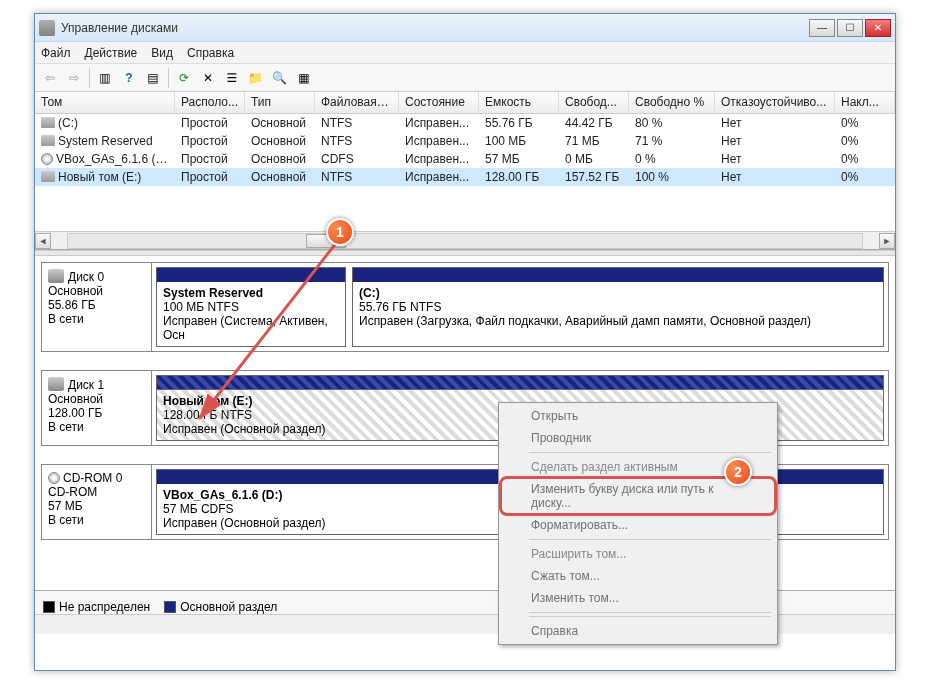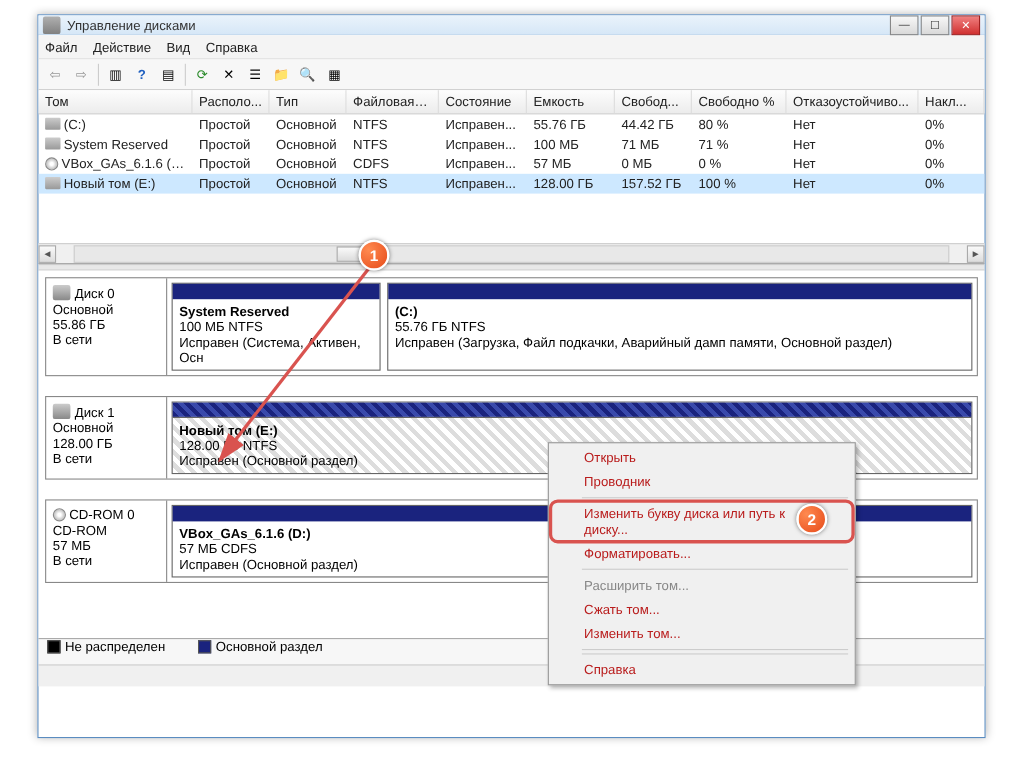--- a/index.html
+++ b/index.html
@@ -1,19 +1,19 @@
 <!DOCTYPE html>
 <html><head>
 <meta charset="utf-8">
 <style>
 * { box-sizing: border-box; margin: 0; padding: 0; font-family: "Segoe UI", Tahoma, sans-serif; font-size: 12px; }
 body { background: #fff; width: 927px; height: 696px; position: relative; overflow: hidden; }
 
 .window { position: absolute; left: 34px; top: 13px; width: 862px; height: 658px; background: #fff; border: 1px solid #5a8cc0; box-shadow: 0 0 8px rgba(0,0,0,0.3); }
-.titlebar { height: 18px; background: linear-gradient(#eaf3fb,#d6e7f7); border-bottom: 1px solid #c0d8ee; display: flex; align-items: center; padding: 0 4px; }
+.titlebar { height: 28px; background: linear-gradient(#eaf3fb,#d6e7f7); border-bottom: 1px solid #c0d8ee; display: flex; align-items: center; padding: 0 4px; }
 .titlebar .icon { width: 16px; height: 16px; background: linear-gradient(#b0b0b0,#808080); border-radius: 2px; margin-right: 6px; }
 .titlebar .title { flex: 1; color: #333; }
 .winbtns { display: flex; gap: 2px; }
 .winbtn { width: 26px; height: 18px; border: 1px solid #888; background: linear-gradient(#f7f7f7,#d9d9d9); display: flex; align-items: center; justify-content: center; font-size: 10px; color: #333; }
 .winbtn.close { background: linear-gradient(#f08080,#d03030); border-color: #a02020; color: #fff; }
 
 .menubar { height: 22px; display: flex; align-items: center; padding: 0 6px; gap: 14px; border-bottom: 1px solid #ddd; background: #f4f4f4; }
 .menubar span { color: #222; }
 
 .toolbar { height: 28px; display: flex; align-items: center; padding: 0 4px; gap: 2px; border-bottom: 1px solid #ccc; background: #f7f7f7; }
@@ -45,29 +45,29 @@
 .diskinfo .dname { font-weight: normal; }
 .diskparts { flex:1; display:flex; padding: 4px; gap: 6px; }
 .part { border:1px solid #666; flex-shrink:0; display:flex; flex-direction:column; }
 .part .pbar { height: 14px; background: #1a237e; }
 .part .pbody { padding: 4px 6px; flex:1; }
 .part .pbody .pname { font-weight: bold; }
 .part.hatched { background: repeating-linear-gradient(45deg,#fff,#fff 4px,#ddd 4px,#ddd 8px); }
 .part.hatched .pbar { background: repeating-linear-gradient(45deg,#1a237e,#1a237e 4px,#3949ab 4px,#3949ab 8px); border-bottom:1px solid #666;}
 .part.cdpart .pbar { background:#1a237e; }
 
-.legend { height: 24px; border-top:1px solid #aaa; display:flex; align-items:flex-start; padding:0 8px; gap:30px; background:#f7f7f7; }
+.legend { height: 24px; border-top:1px solid #aaa; display:flex; align-items:flex-end; padding:0 8px; gap:14px; background:#f7f7f7; }
 .legend .sw { width:12px; height:12px; display:inline-block; margin-right:4px; vertical-align:-2px; border:1px solid #555;}
 .sw.black { background:#000; } .sw.navy { background:#1a237e; }
 
 .statusbar { height: 20px; border-top:1px solid #ccc; background:#f0f0f0; }
 
 
 .ctxmenu { position:absolute; left:498px; top:402px; width:280px; background:#f0f0f0; border:1px solid #979797; box-shadow:2px 2px 4px rgba(0,0,0,.3); padding:2px; }
-.ctxmenu .mitem { padding:4px 24px 4px 30px; color:#b91c1c; }
+.ctxmenu .mitem { padding:4px 24px 4px 30px; color:#737373; }
 .ctxmenu .mitem.disabled { color:#888; }
 .ctxmenu .mitem.hl { outline:3px solid #d9534f; outline-offset:-1px; border-radius:6px; }
 .ctxmenu .msep { height:1px; background:#ccc; margin:3px 4px 3px 28px; }
 
 
 .badge { position:absolute; width:28px; height:28px; border-radius:50%; background:radial-gradient(circle at 30% 30%,#ff8a50,#e64a19); border:2px solid #fff; box-shadow:0 0 4px rgba(0,0,0,.5); color:#fff; font-weight:bold; display:flex; align-items:center; justify-content:center; font-size:14px; }
 .arrow { position:absolute; pointer-events:none; }
 </style>
 </head>
 <body>
@@ -255,20 +255,21 @@
     <span><span class="sw navy"></span><span>Основной раздел</span></span>
   </div>
 
   <div class="statusbar"></div>
 </div>
 
 <div class="ctxmenu">
   <div class="mitem">Открыть</div>
   <div class="mitem">Проводник</div>
   <div class="msep"></div>
+  <div class="mitem disabled">Сделать раздел активным</div>
   <div class="mitem hl">Изменить букву диска или путь к диску...</div>
   <div class="mitem">Форматировать...</div>
   <div class="msep"></div>
   <div class="mitem disabled">Расширить том...</div>
   <div class="mitem">Сжать том...</div>
   <div class="mitem">Изменить том...</div>
   <div class="msep"></div>
   <div class="msep"></div>
   <div class="mitem">Справка</div>
 </div>

